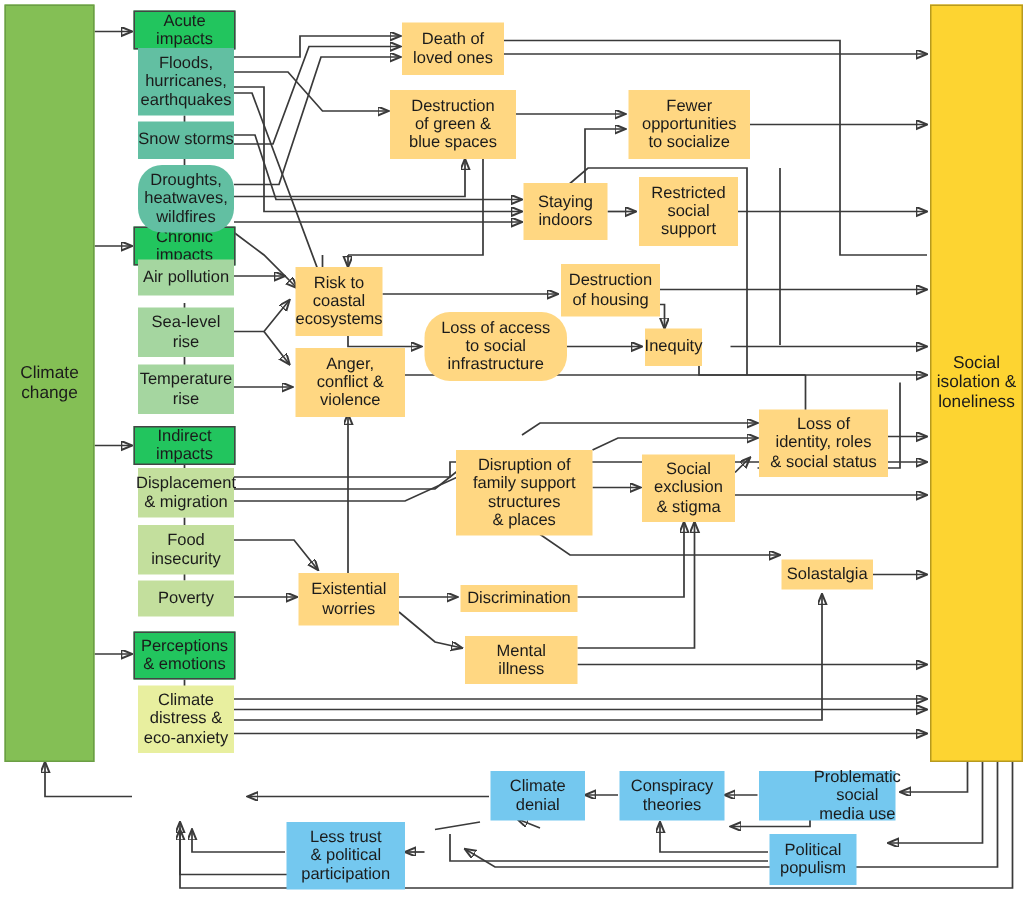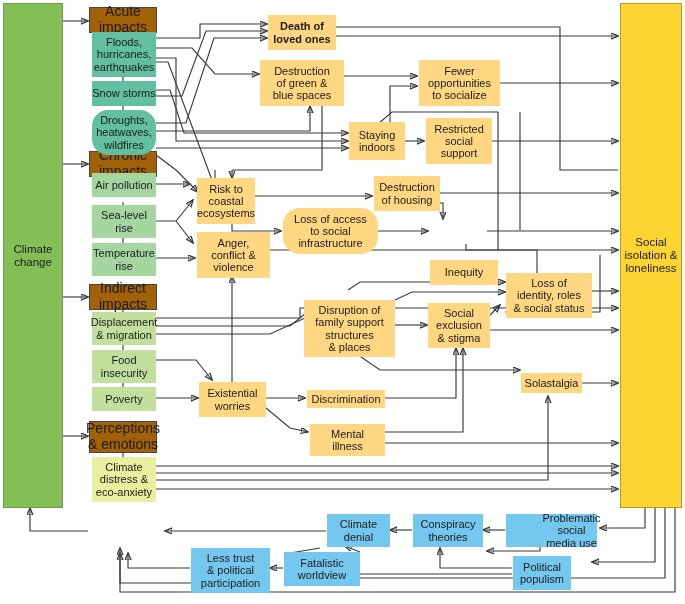--- a/index.html
+++ b/index.html
@@ -16,21 +16,21 @@
     display:flex;
     align-items:center;
     justify-content:center;
     text-align:center;
     color:#1b1b1b;
     line-height:1.12;
     white-space:pre-line;
     z-index:3;
   }
   .pillar{ font-size:11.5px; }
-  .cat{ background:#a16207; border:1.4px solid #444; font-size:14px; }
+  .cat{ background:#22c55e; border:1.4px solid #444; font-size:11px; }
   .acute{ background:#62bfa2; font-size:11px; }
   .chronic{ background:#a5d6a0; font-size:11px; }
   .indirect{ background:#c3df9d; font-size:11px; }
   .percep{ background:#e8ef9f; font-size:11px; }
   .outcome{ background:#ffd782; font-size:11px; }
   .blue{ background:#74c8ef; font-size:11px; }
   .pillar-left{ background:#84bf55; border:1px solid #6b9e45; }
   .pillar-right{ background:#fdd431; border:1px solid #b79a1e; }
   svg#wires{
     position:absolute;left:0;top:0;width:685px;height:604px;z-index:1;
@@ -236,42 +236,42 @@
   <div class="node indirect" style="left:92px;top:312px;width:64px;height:33px;">Displacement
 &amp; migration</div>
   <div class="node indirect" style="left:92px;top:350px;width:64px;height:33px;">Food
 insecurity</div>
   <div class="node indirect" style="left:92px;top:387px;width:64px;height:24px;">Poverty</div>
 
   <div class="node percep" style="left:92px;top:457px;width:64px;height:45px;">Climate
 distress &amp;
 eco-anxiety</div>
 
-  <div class="node outcome" style="left:268px;top:15px;width:68px;height:35px;font-weight:bold;">Death of
+  <div class="node outcome" style="left:268px;top:15px;width:68px;height:35px;">Death of
 loved ones</div>
   <div class="node outcome" style="left:260px;top:60px;width:84px;height:46px;">Destruction
 of green &amp;
 blue spaces</div>
   <div class="node outcome" style="left:419px;top:60px;width:81px;height:46px;">Fewer
 opportunities
 to socialize</div>
   <div class="node outcome" style="left:349px;top:122px;width:56px;height:38px;">Staying
 indoors</div>
   <div class="node outcome" style="left:426px;top:118px;width:66px;height:46px;">Restricted
 social
 support</div>
   <div class="node outcome" style="left:197px;top:178px;width:58px;height:46px;">Risk to
 coastal
 ecosystems</div>
   <div class="node outcome" style="left:374px;top:176px;width:66px;height:35px;">Destruction
 of housing</div>
   <div class="node outcome" style="left:283px;top:208px;width:95px;height:46px;border-radius:17px;">Loss of access
 to social
 infrastructure</div>
-  <div class="node outcome" style="left:430px;top:219px;width:68px;height:25px;margin-top:41px;">Inequity</div>
+  <div class="node outcome" style="left:430px;top:219px;width:38px;height:25px;">Inequity</div>
   <div class="node outcome" style="left:197px;top:232px;width:73px;height:46px;">Anger,
 conflict &amp;
 violence</div>
   <div class="node outcome" style="left:304px;top:300px;width:91px;height:57px;">Disruption of
 family support
 structures
 &amp; places</div>
   <div class="node outcome" style="left:428px;top:303px;width:62px;height:45px;">Social
 exclusion
 &amp; stigma</div>
@@ -287,18 +287,16 @@
 
   <div class="node blue" style="left:327px;top:514px;width:63px;height:33px;">Climate
 denial</div>
   <div class="node blue" style="left:413px;top:514px;width:70px;height:33px;">Conspiracy
 theories</div>
   <div class="node blue" style="left:506px;top:514px;width:91px;height:33px;padding-left:40px;">Problematic
 social media use</div>
   <div class="node blue" style="left:191px;top:548px;width:79px;height:45px;">Less trust
 &amp; political
 participation</div>
-  <div class="node blue" style="left:284px;top:552px;width:76px;height:34px;">Fatalistic
-worldview</div>
   <div class="node blue" style="left:513px;top:556px;width:58px;height:34px;">Political
 populism</div>
 
 </div>
 
 </body></html>

